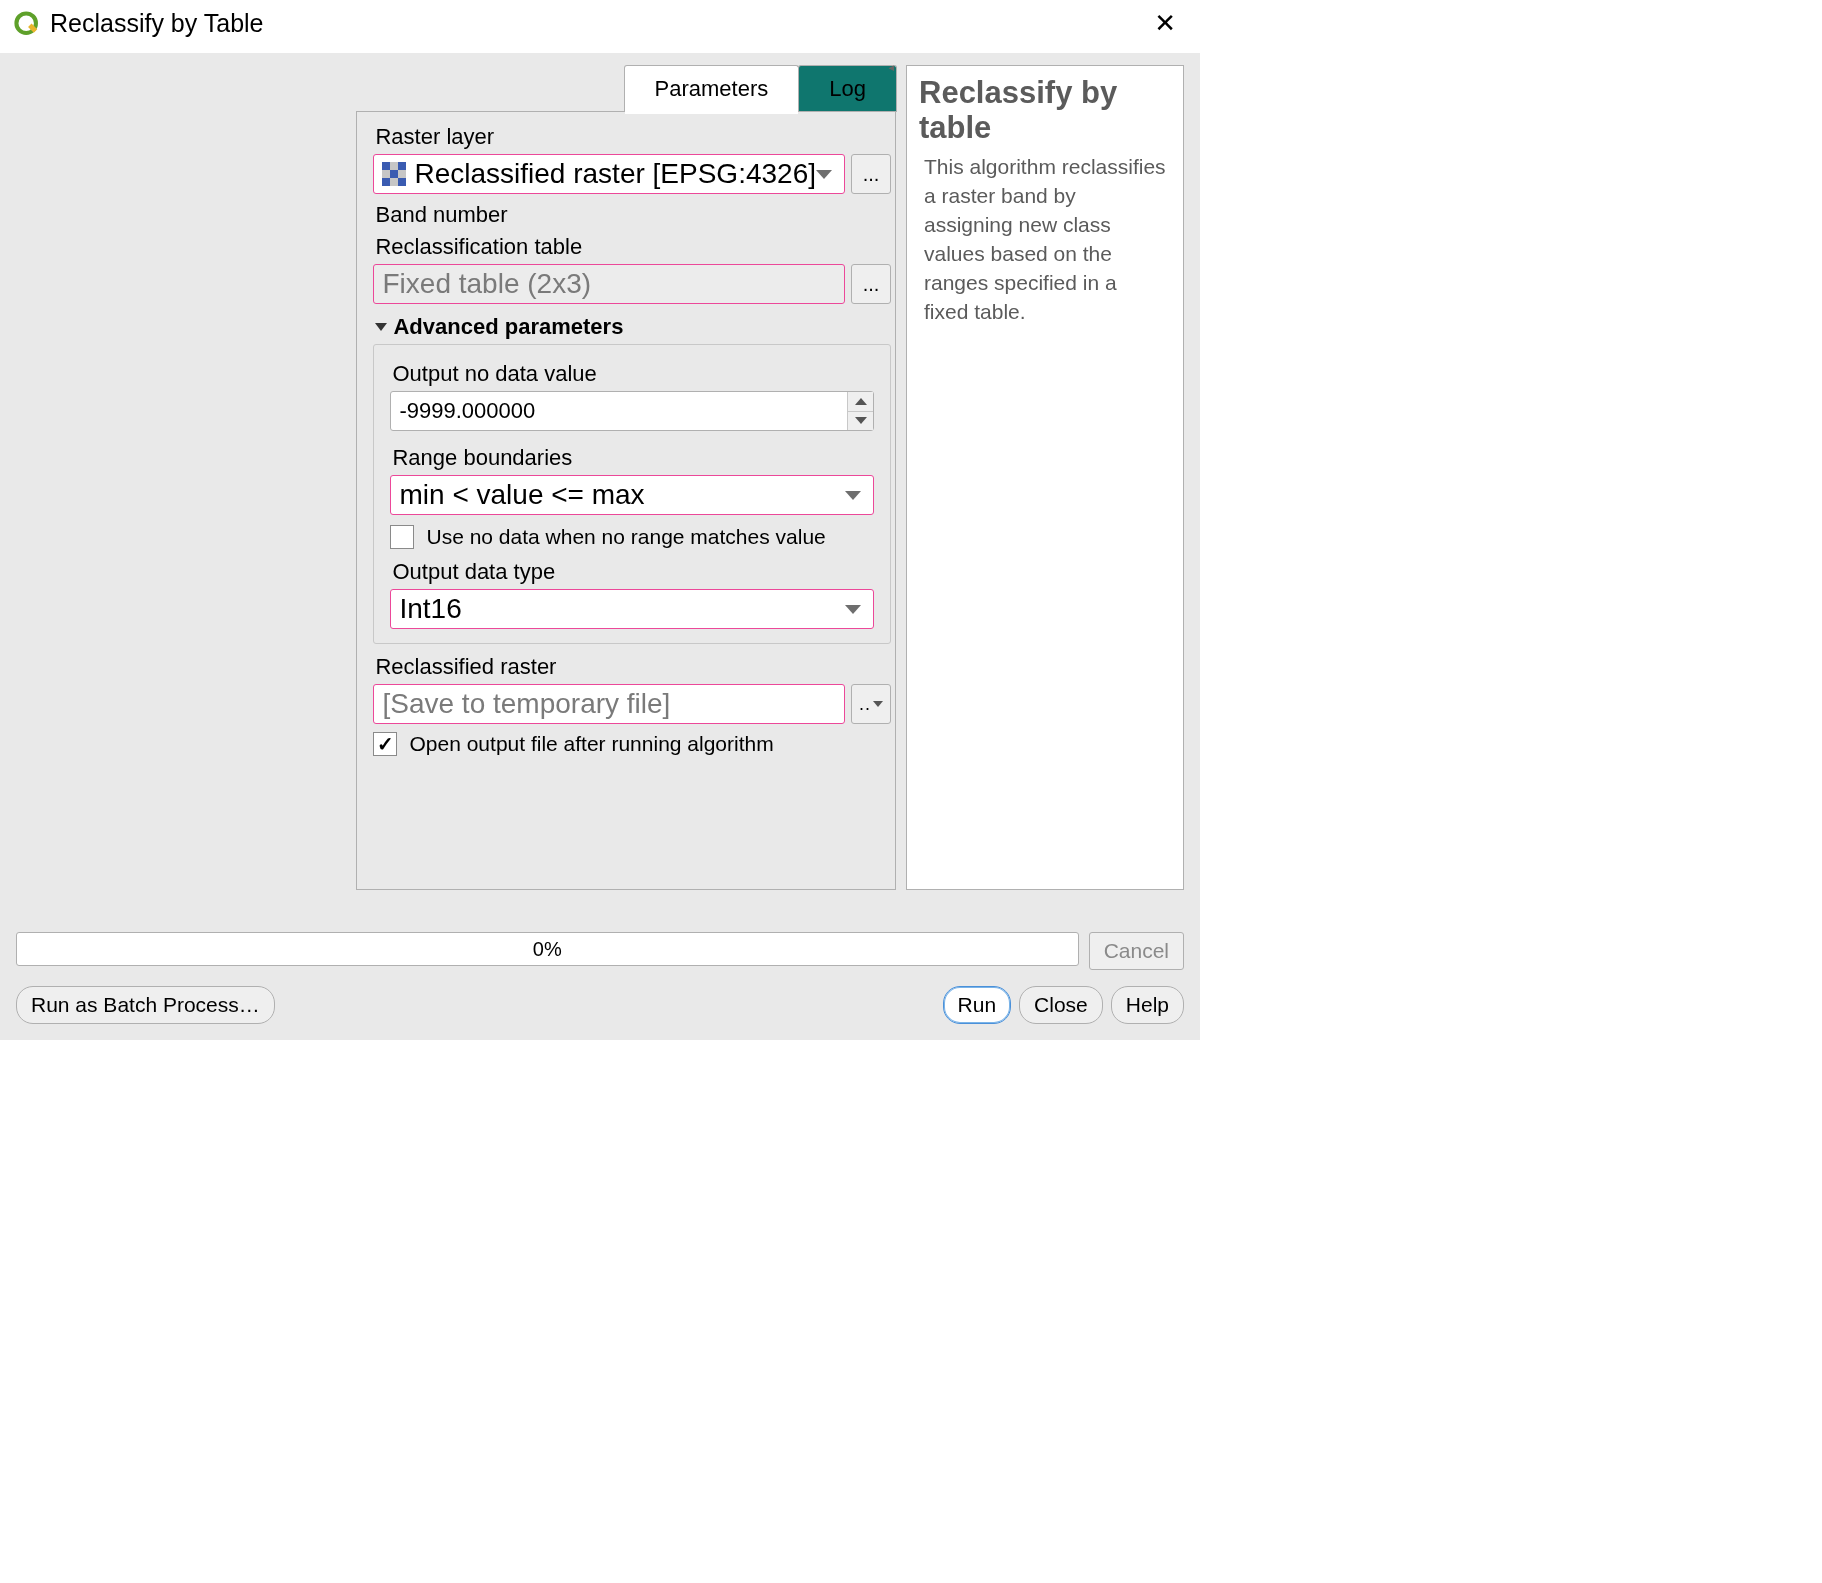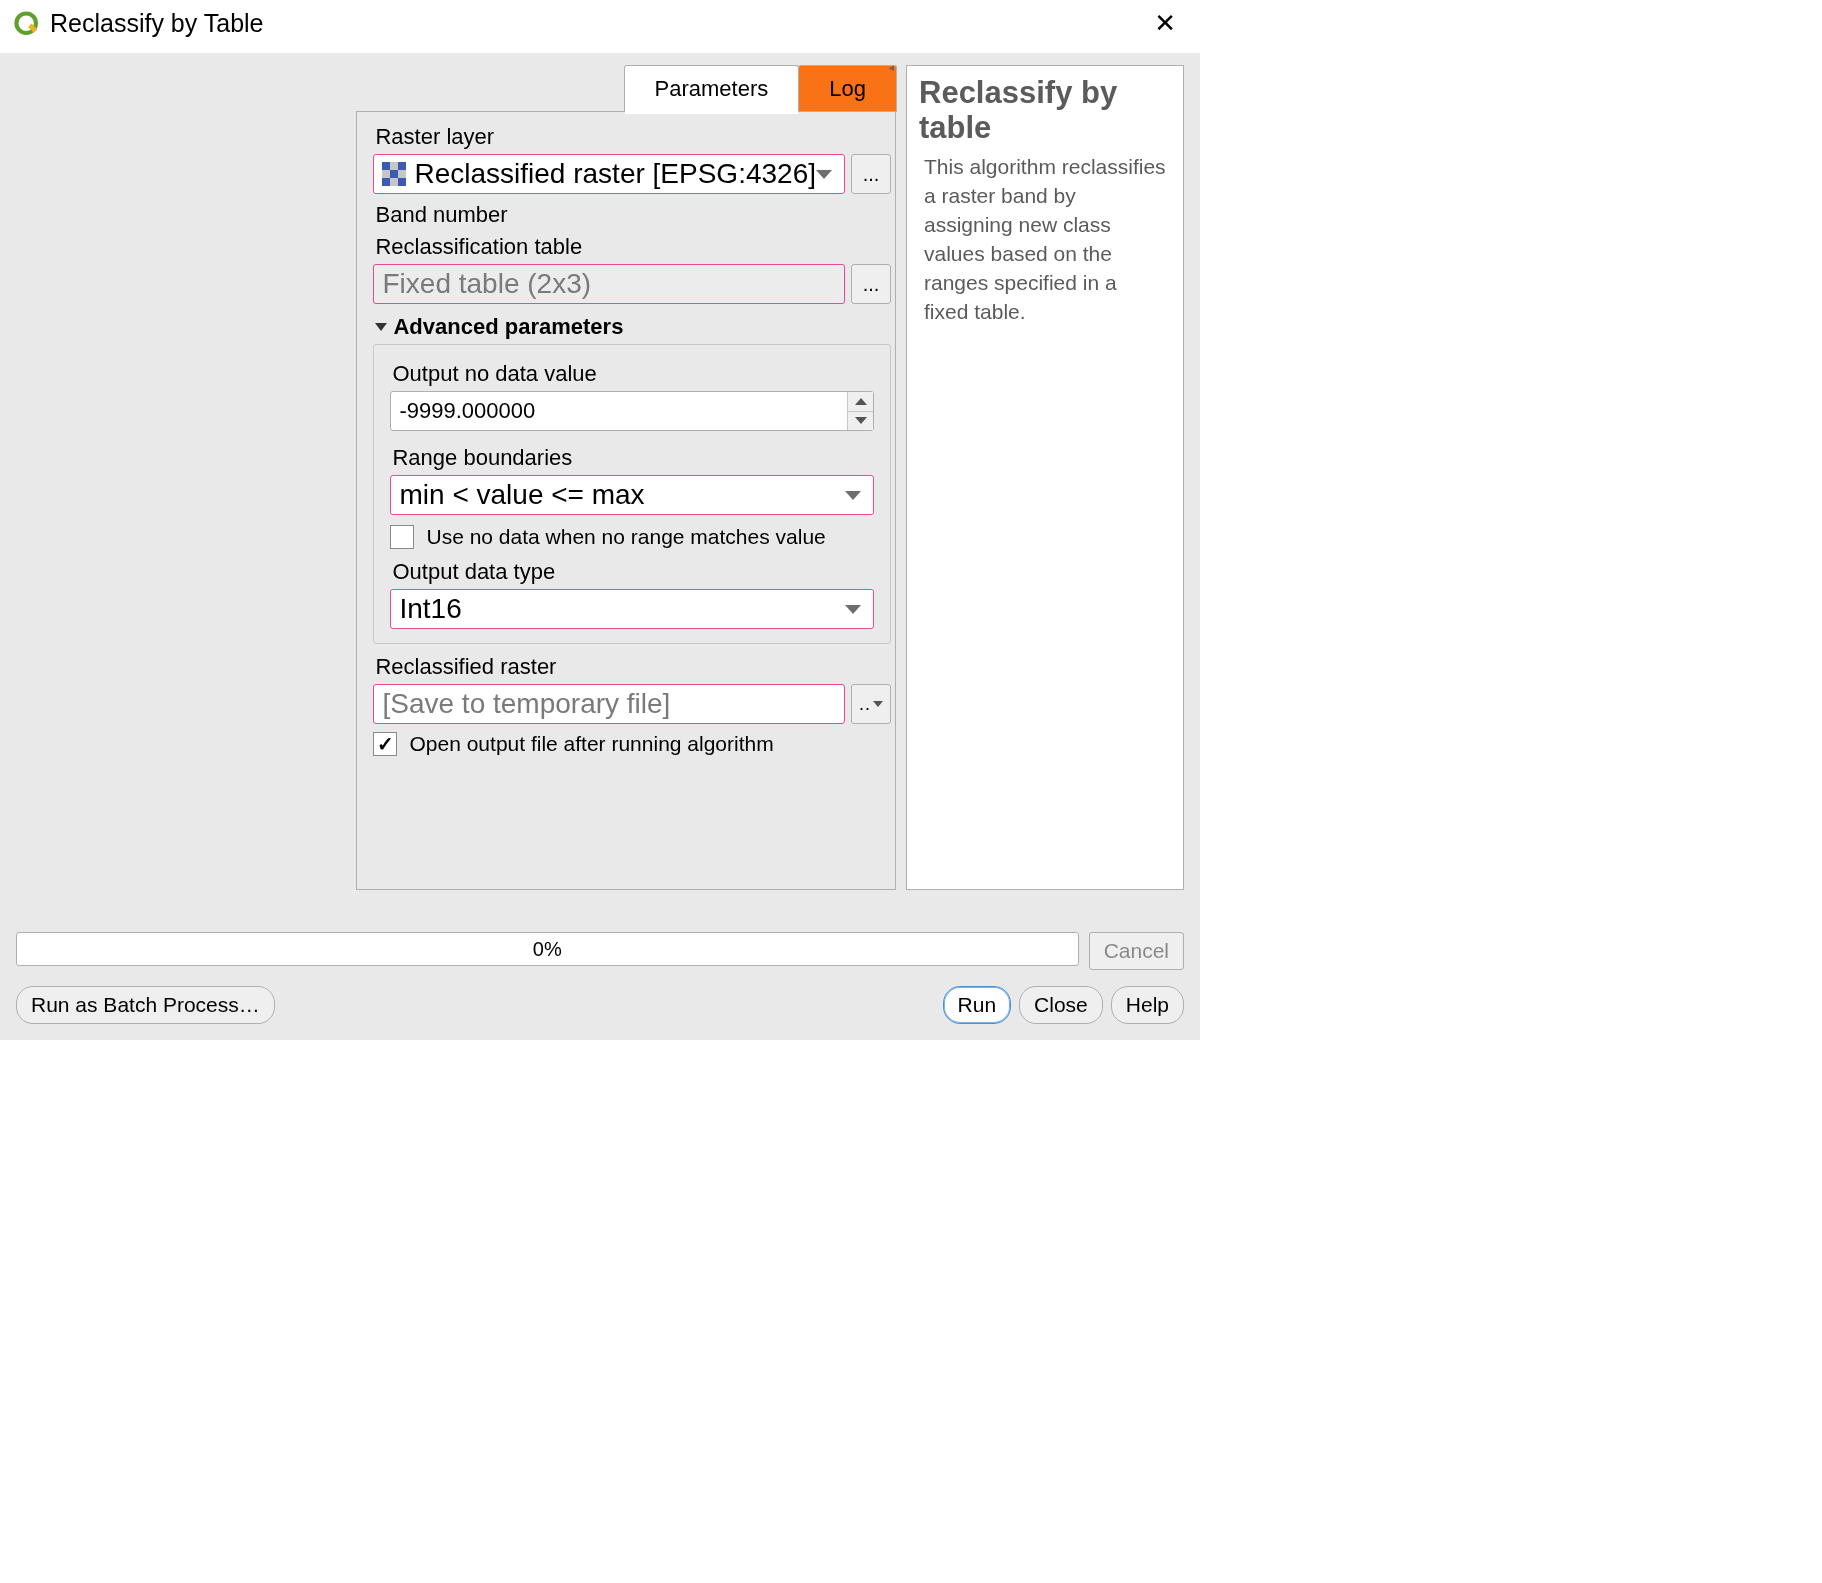--- a/index.html
+++ b/index.html
@@ -80,21 +80,21 @@
   
   .tabs {
     display: flex;
     align-items: flex-end;
     margin-left: -2px;
   }
   .tab {
     padding: 10px 30px;
     border: 1px solid #b0b0b0;
     border-bottom: none;
-    background: #f97316;
+    background: #0f766e;
     font-size: 22px;
     margin-right: -1px;
     border-radius: 3px 3px 0 0;
     cursor: default;
   }
   .tab.active {
     background: #fff;
     position: relative;
     z-index: 2;
   }

